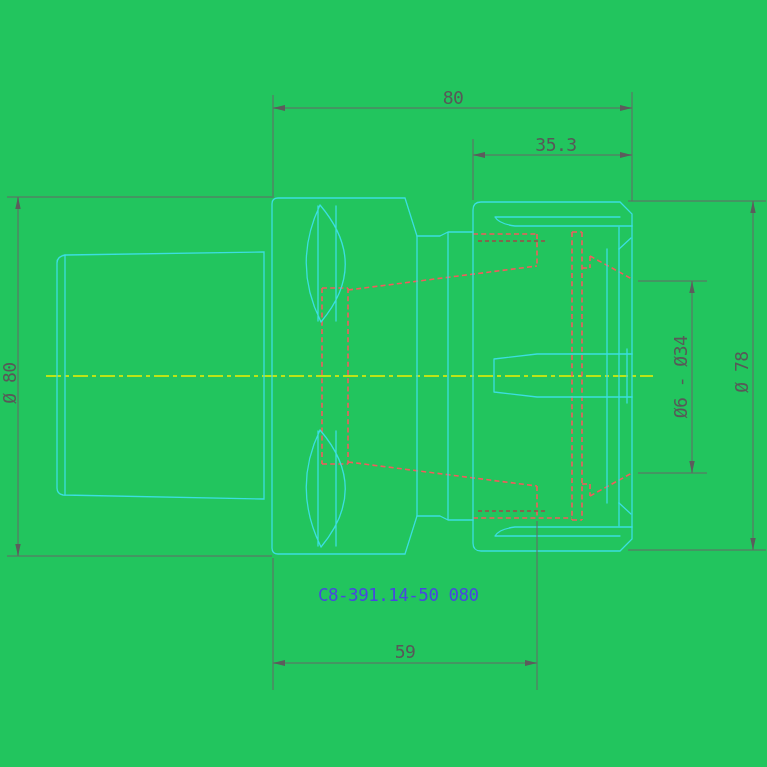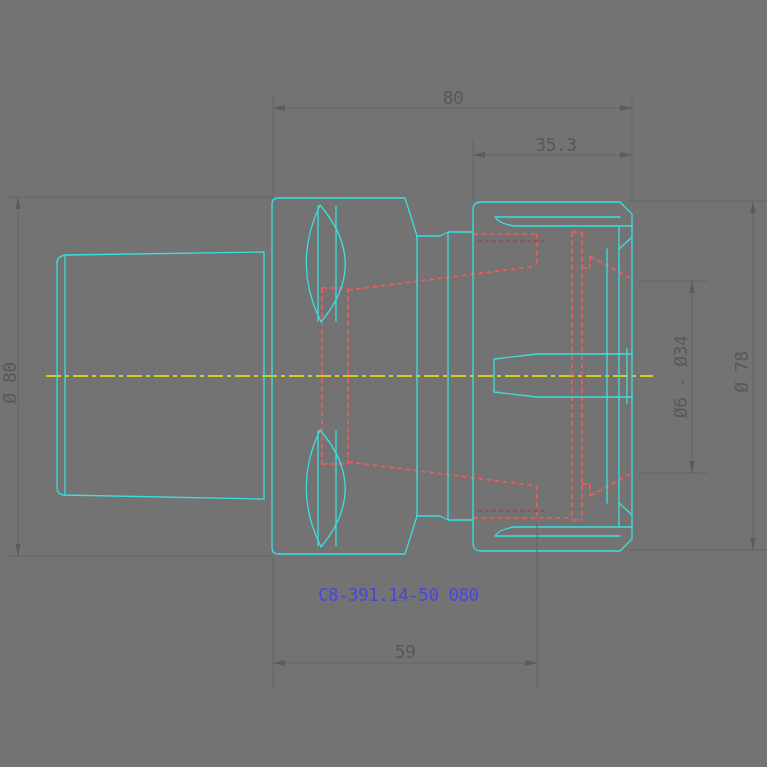--- a/index.html
+++ b/index.html
@@ -1,16 +1,16 @@
 <!DOCTYPE html>
 <html><head>
 <meta charset="utf-8">
 <style>
   html,body{margin:0;padding:0;background:#ffffff;}
-  .stage{position:relative;width:767px;height:767px;background:#737373;overflow:hidden;
+  .stage{position:relative;width:767px;height:767px;background:#22c55e;overflow:hidden;
          font-family:"DejaVu Sans Mono","Liberation Mono",monospace;}
   svg{position:absolute;left:0;top:0;}
   .cy{stroke:#3cdee0;stroke-width:1.3;fill:none;stroke-linecap:round;}
   .red{stroke:#f25c5c;stroke-width:1.6;fill:none;stroke-dasharray:5 3.2;}
   .redDark{stroke:#a04848;stroke-width:1.4;fill:none;stroke-dasharray:4 3;}
   .yel{stroke:#f0f000;stroke-width:1.5;fill:none;stroke-dasharray:15 4 4 4;}
   .dim{stroke:#666666;stroke-width:1;fill:none;}
   .arr{fill:#5c5c5c;stroke:none;}
   .dtxt{fill:#585858;font-size:18px;letter-spacing:-0.5px;}
   .ltxt{fill:#4946e0;font-size:17.5px;letter-spacing:-0.5px;}

